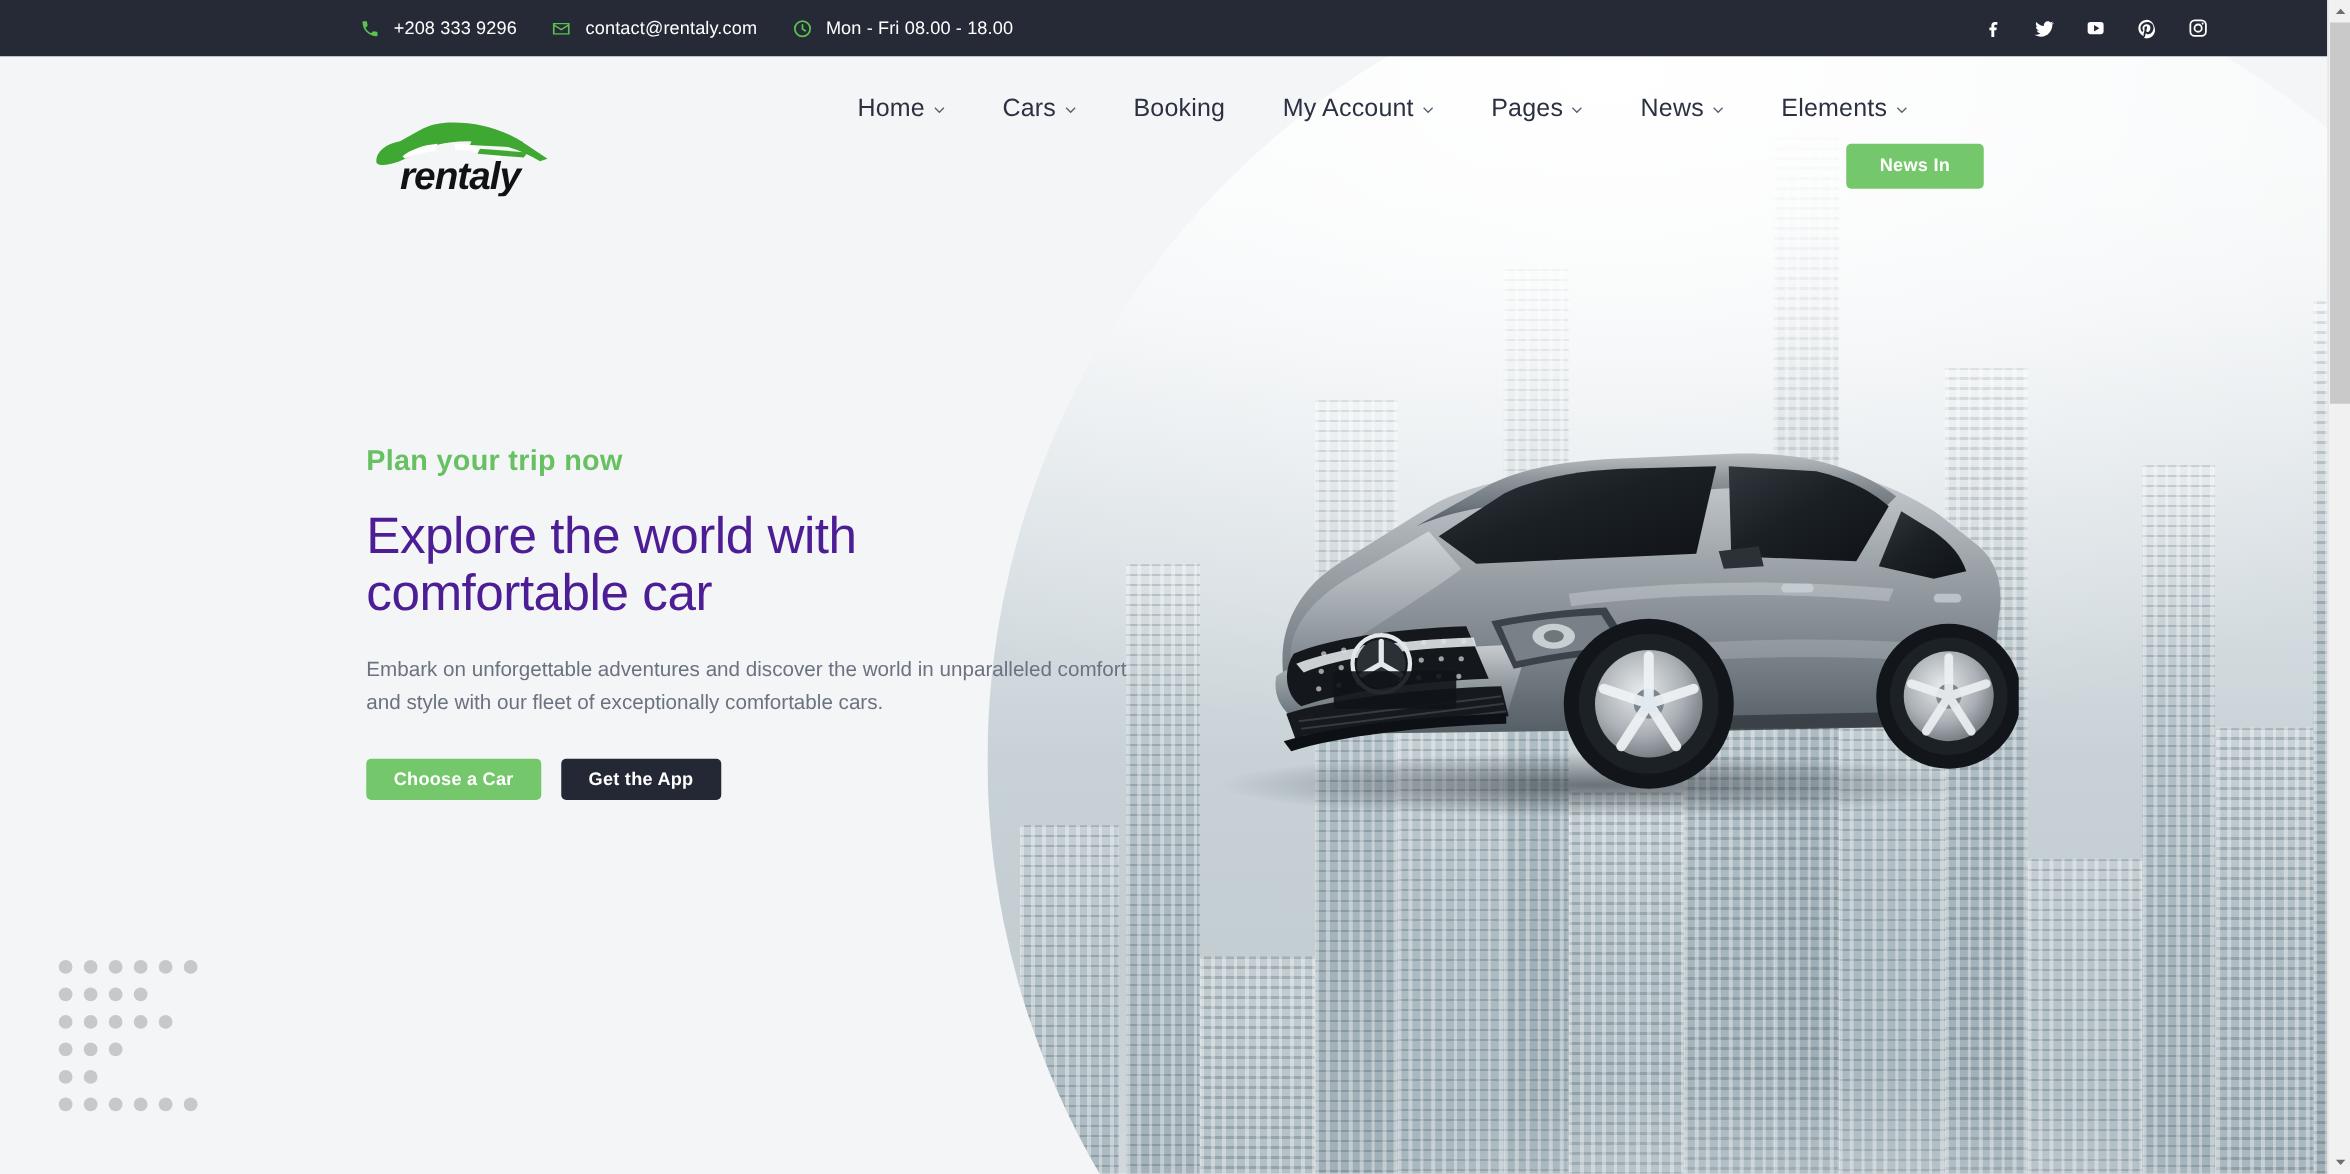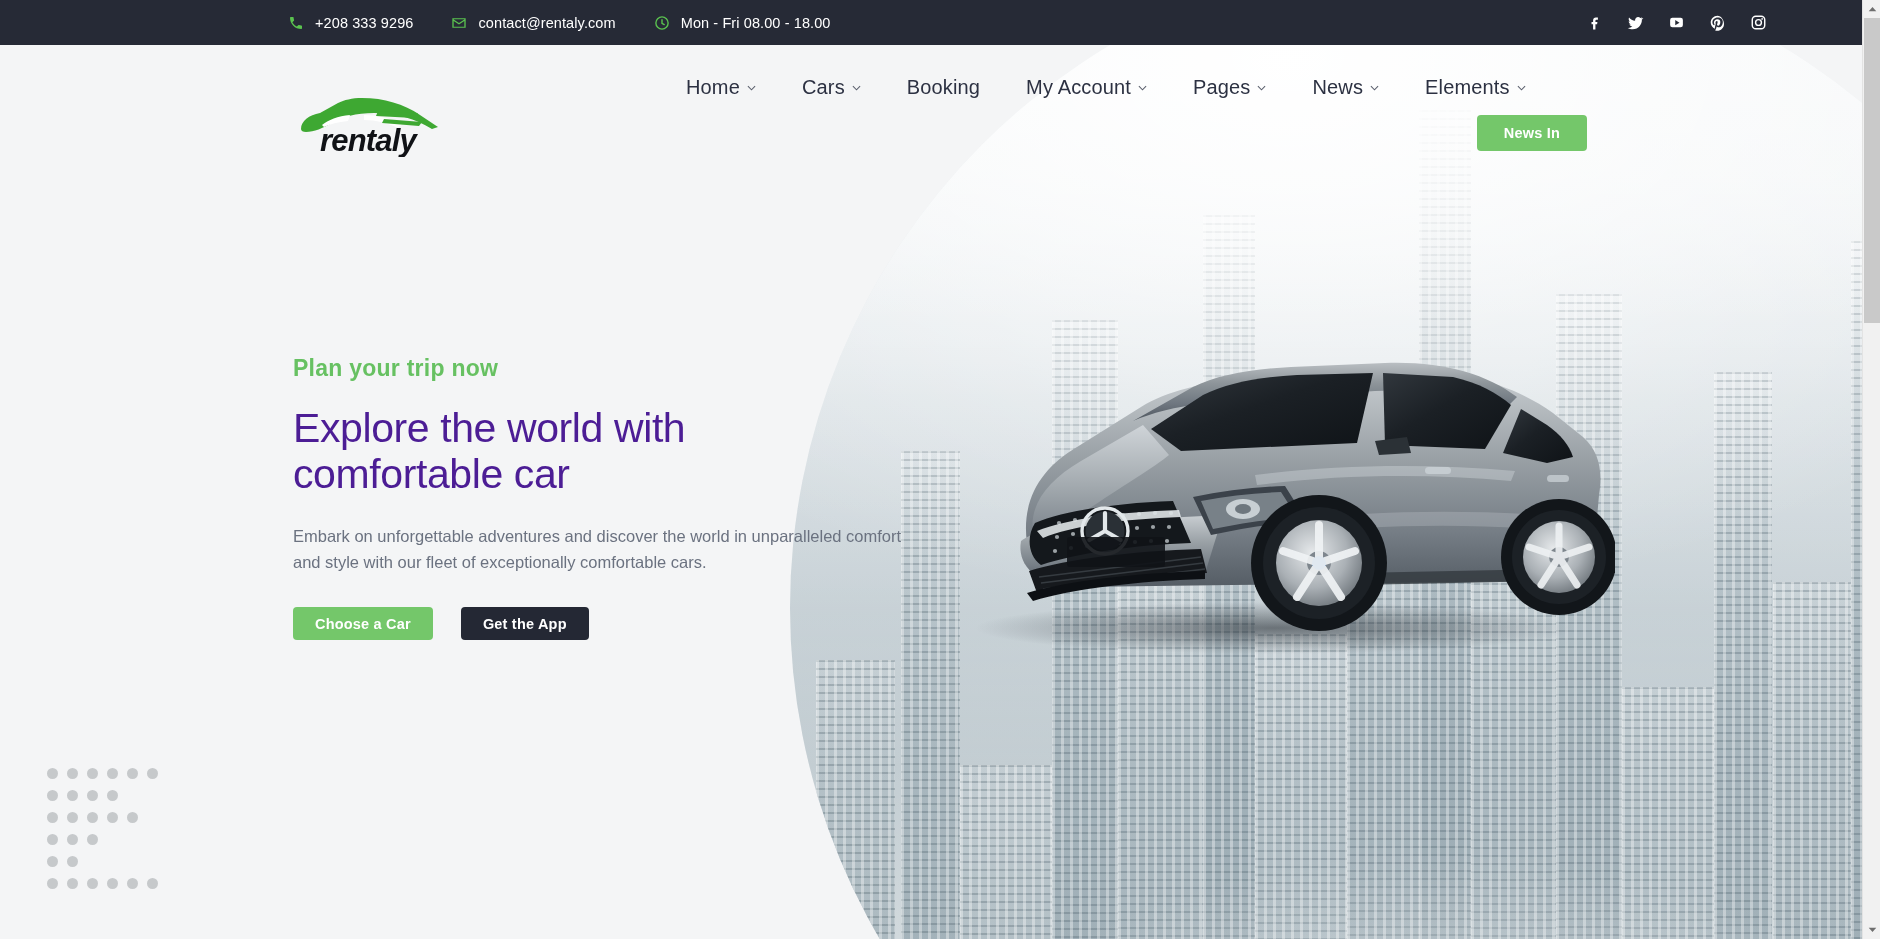--- a/index.html
+++ b/index.html
@@ -23,21 +23,21 @@
   #topbar {
     position:absolute; left:0; top:0;
     width:1862px; height:45px;
     background:#262a36;
     display:flex; align-items:center;
     z-index:40;
   }
   #topbar-left {
     display:flex; align-items:center;
     margin-left:288px;
-    gap:38px;
+    gap:28px;
   }
   .tb-item { display:flex; align-items:center; gap:11px; }
   .tb-item .tb-txt {
     color:#ffffff; font-size:14.5px; letter-spacing:.1px; white-space:nowrap;
   }
   .tb-ico { width:16px; height:16px; display:block; }
   .tb-ico svg { display:block; width:16px; height:16px; }
 
   #topbar-social {
     position:absolute; right:95px; top:0; height:45px;
@@ -160,21 +160,21 @@
   #hero-title {
     color:#4c1d95; font-size:41px; font-weight:normal;
     line-height:1.13; letter-spacing:-.4px;
     margin-bottom:25px;
   }
   #hero-sub {
     color:#6b7280; font-size:16.5px; line-height:1.62;
     width:640px;
   }
   #hero-btns {
-    margin-top:31px; display:flex; gap:28px;
+    margin-top:31px; display:flex; gap:16px;
   }
   .hero-btn {
     border:0; border-radius:4px;
     height:33px; padding:0 22px;
     font-family:"Liberation Sans", sans-serif;
     font-size:14.5px; font-weight:bold; letter-spacing:.2px;
     color:#ffffff; cursor:pointer;
     white-space:nowrap;
   }
   #btn-choose { background:#74c76a; }

